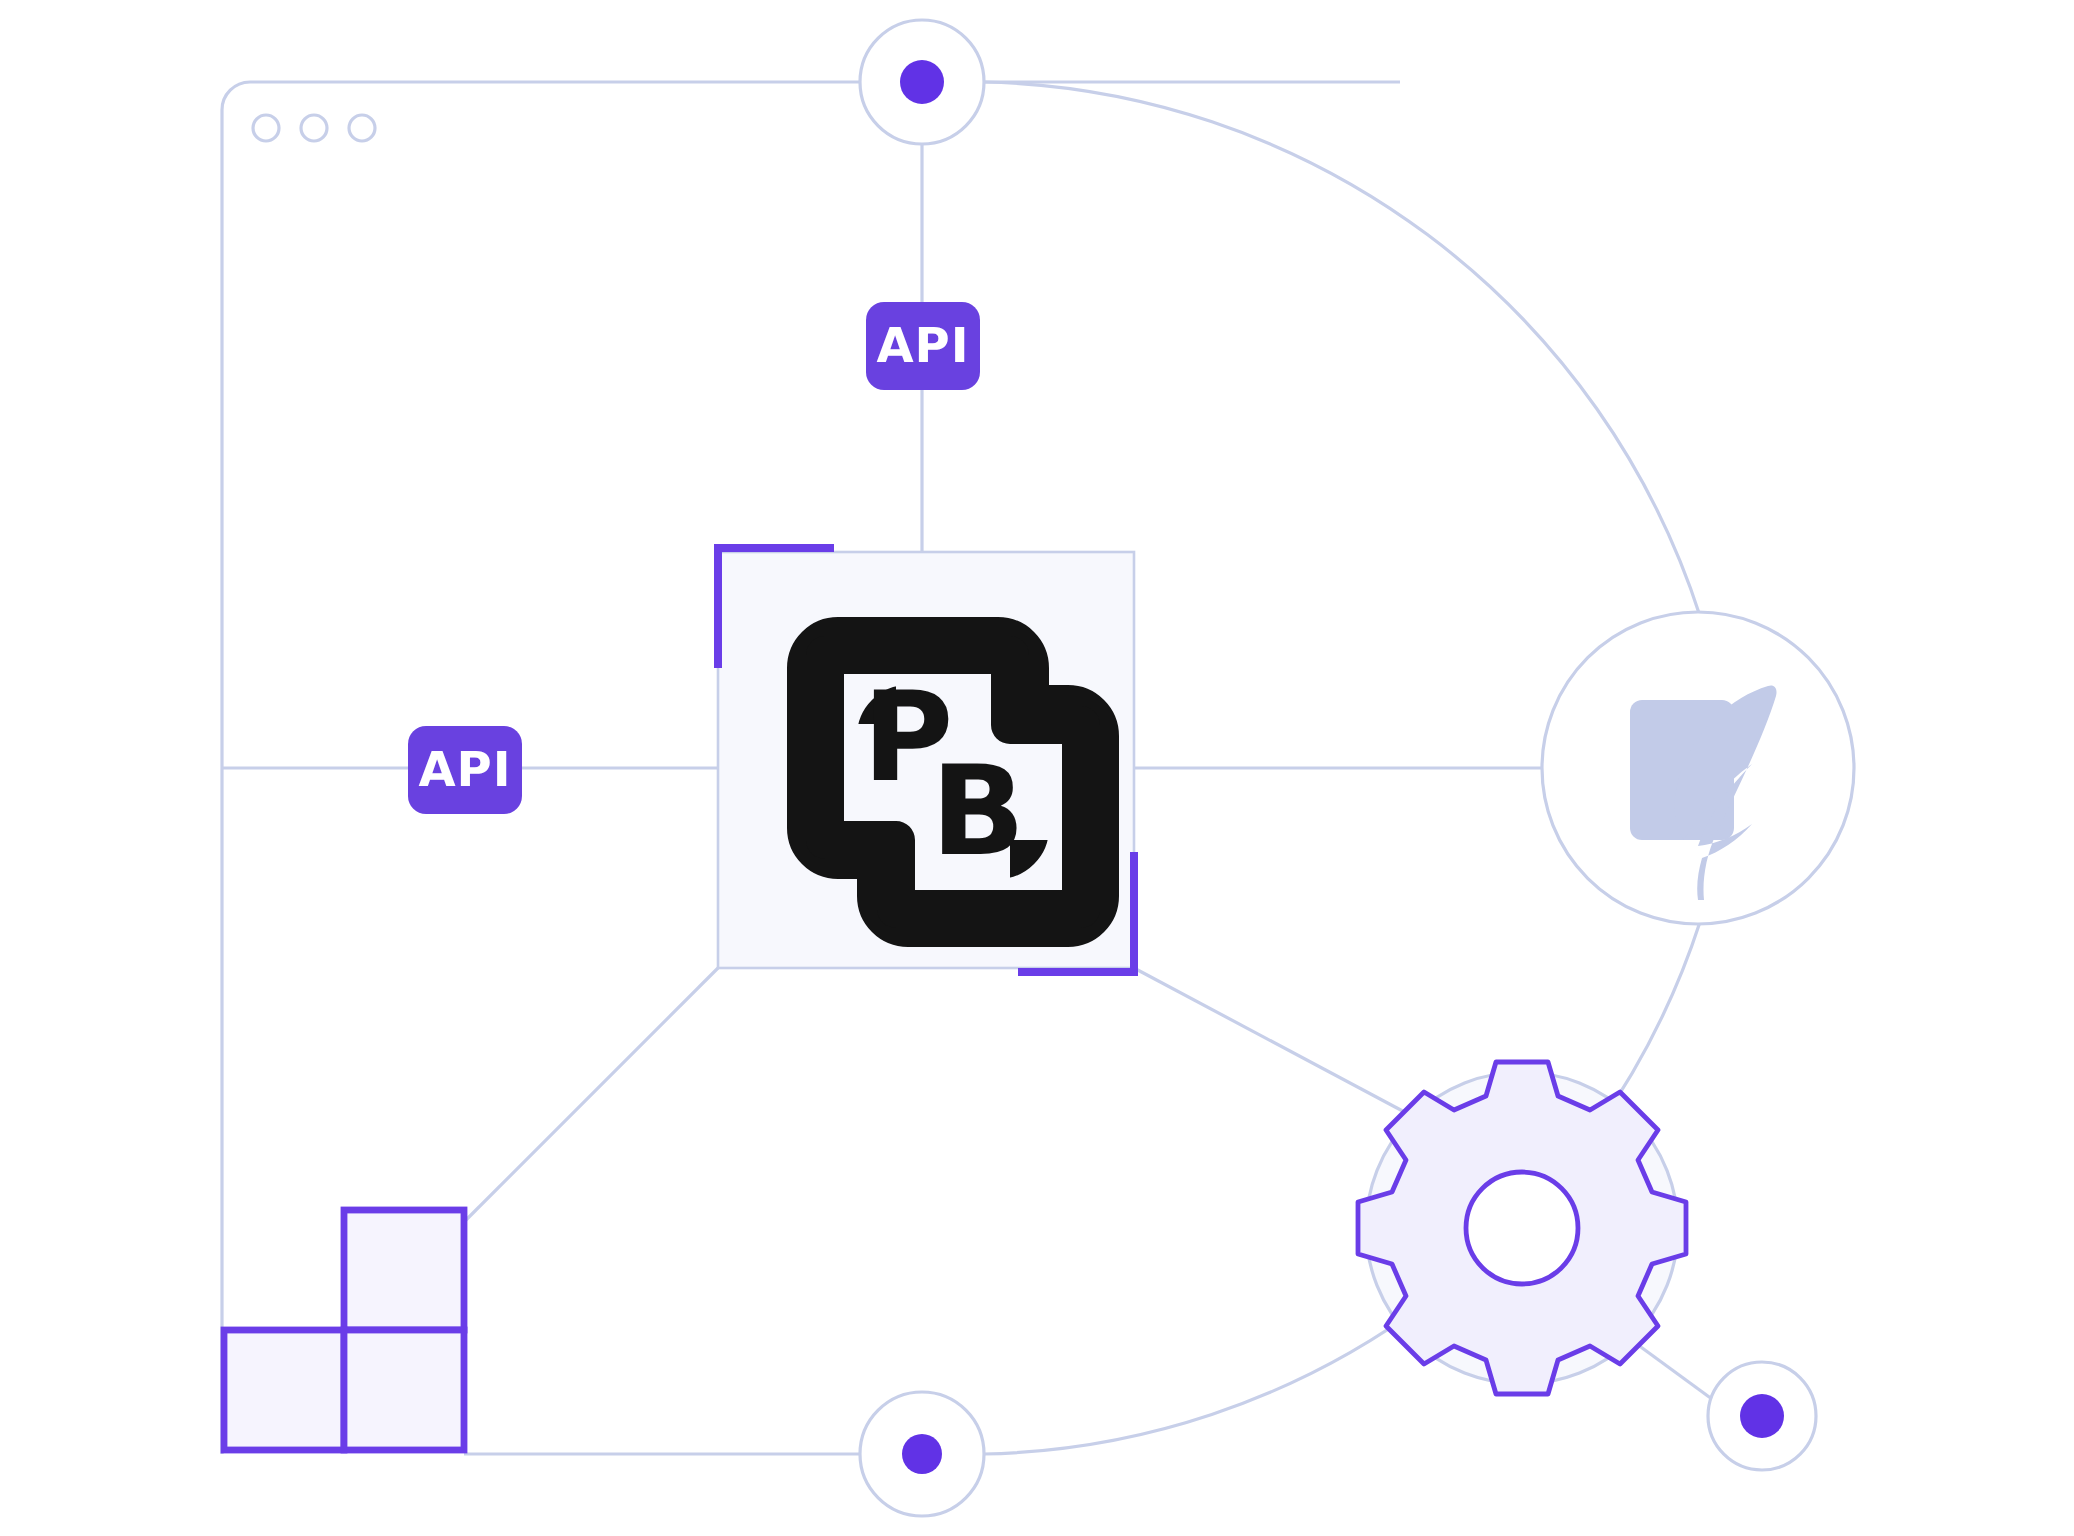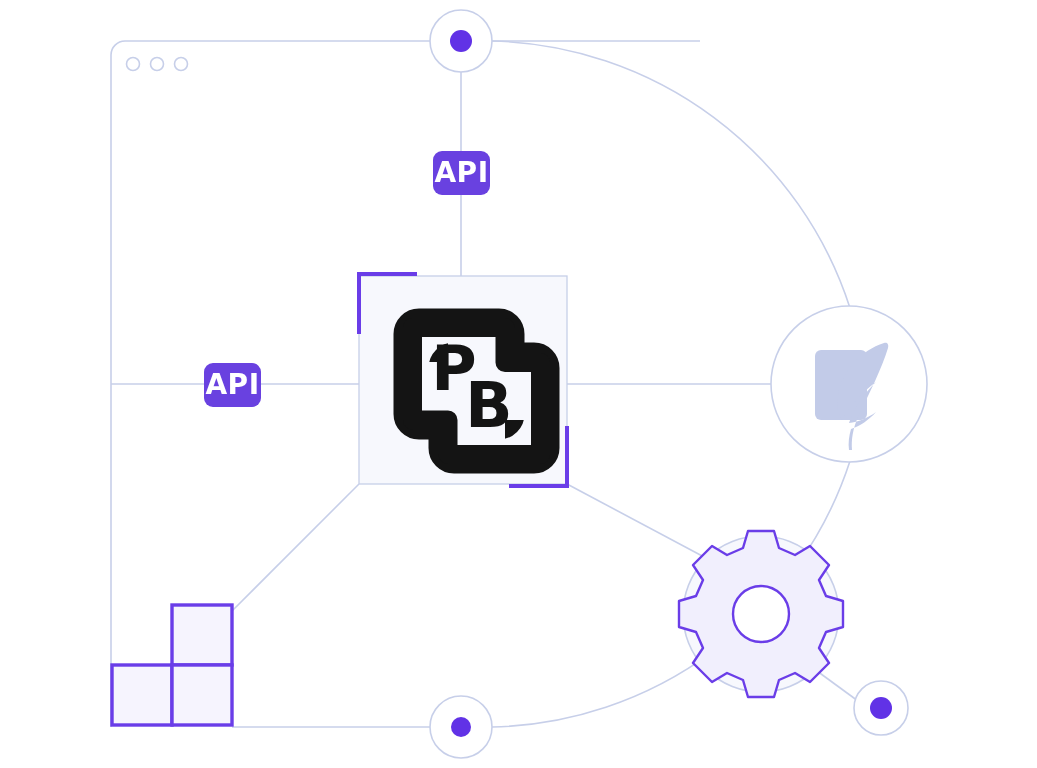--- a/index.html
+++ b/index.html
@@ -29,21 +29,21 @@
   }
   .api-badge {
     position: absolute;
     display: flex;
     align-items: center;
     justify-content: center;
     border-radius: 9px;
     color: #ffffff;
     font-family: "DejaVu Sans", sans-serif;
     font-weight: bold;
-    font-size: 28px;
+    font-size: 24px;
     letter-spacing: 0.5px;
     line-height: 1;
     user-select: none;
   }
   #api-badge-top {
     left: 433px;
     top: 151px;
     width: 57px;
     height: 44px;
   }

